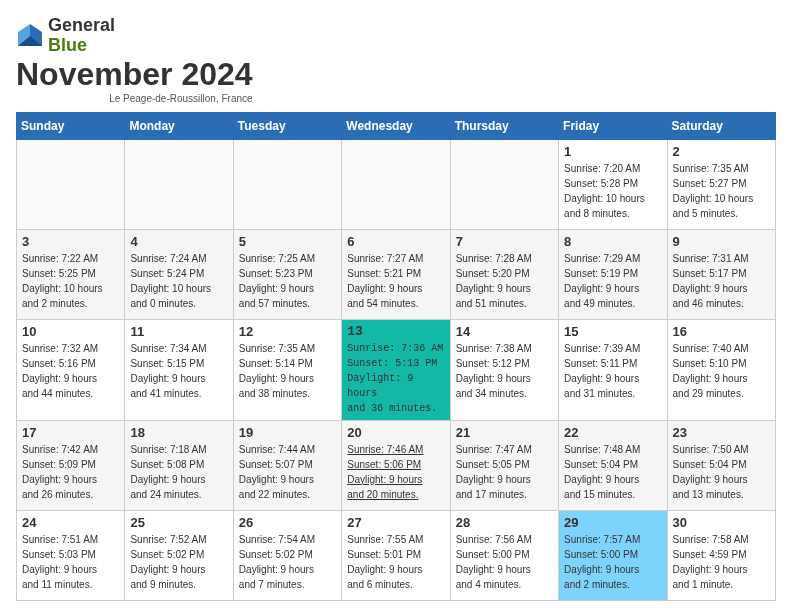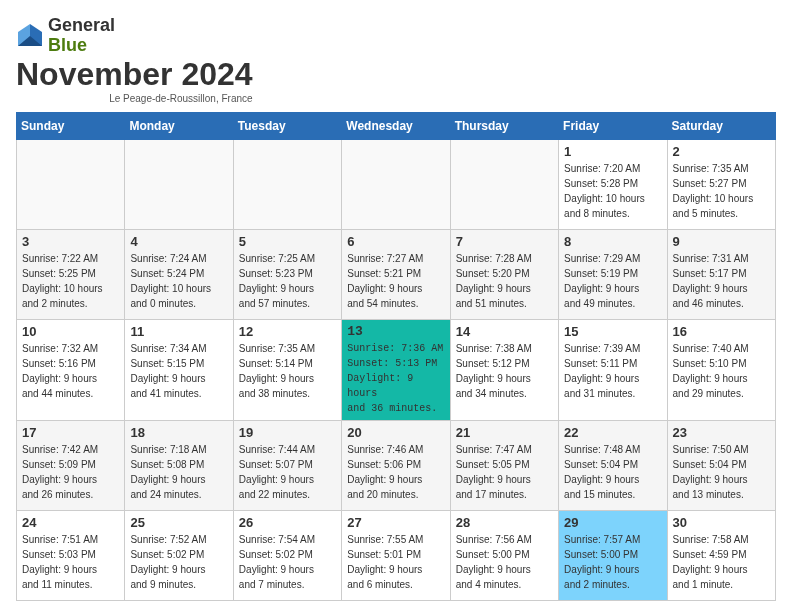--- a/index.html
+++ b/index.html
@@ -265,21 +265,21 @@
         </td>
         <td style="background: rgb(245, 245, 245);">
           <div class="day-number">19</div>
           <div class="day-info" style="white-space: pre-line;">Sunrise: 7:44 AM
 Sunset: 5:07 PM
 Daylight: 9 hours
 and 22 minutes.</div>
         </td>
         <td style="background: rgb(245, 245, 245);">
           <div class="day-number">20</div>
-          <div class="day-info" style="white-space: pre-line;">Sunrise: 7:46 AM
+          <div class="day-info" style="white-space: pre-line; text-decoration: underline;">Sunrise: 7:46 AM
 Sunset: 5:06 PM
 Daylight: 9 hours
 and 20 minutes.</div>
         </td>
         <td style="background: rgb(245, 245, 245);">
           <div class="day-number">21</div>
           <div class="day-info" style="white-space: pre-line;">Sunrise: 7:47 AM
 Sunset: 5:05 PM
 Daylight: 9 hours
 and 17 minutes.</div>

